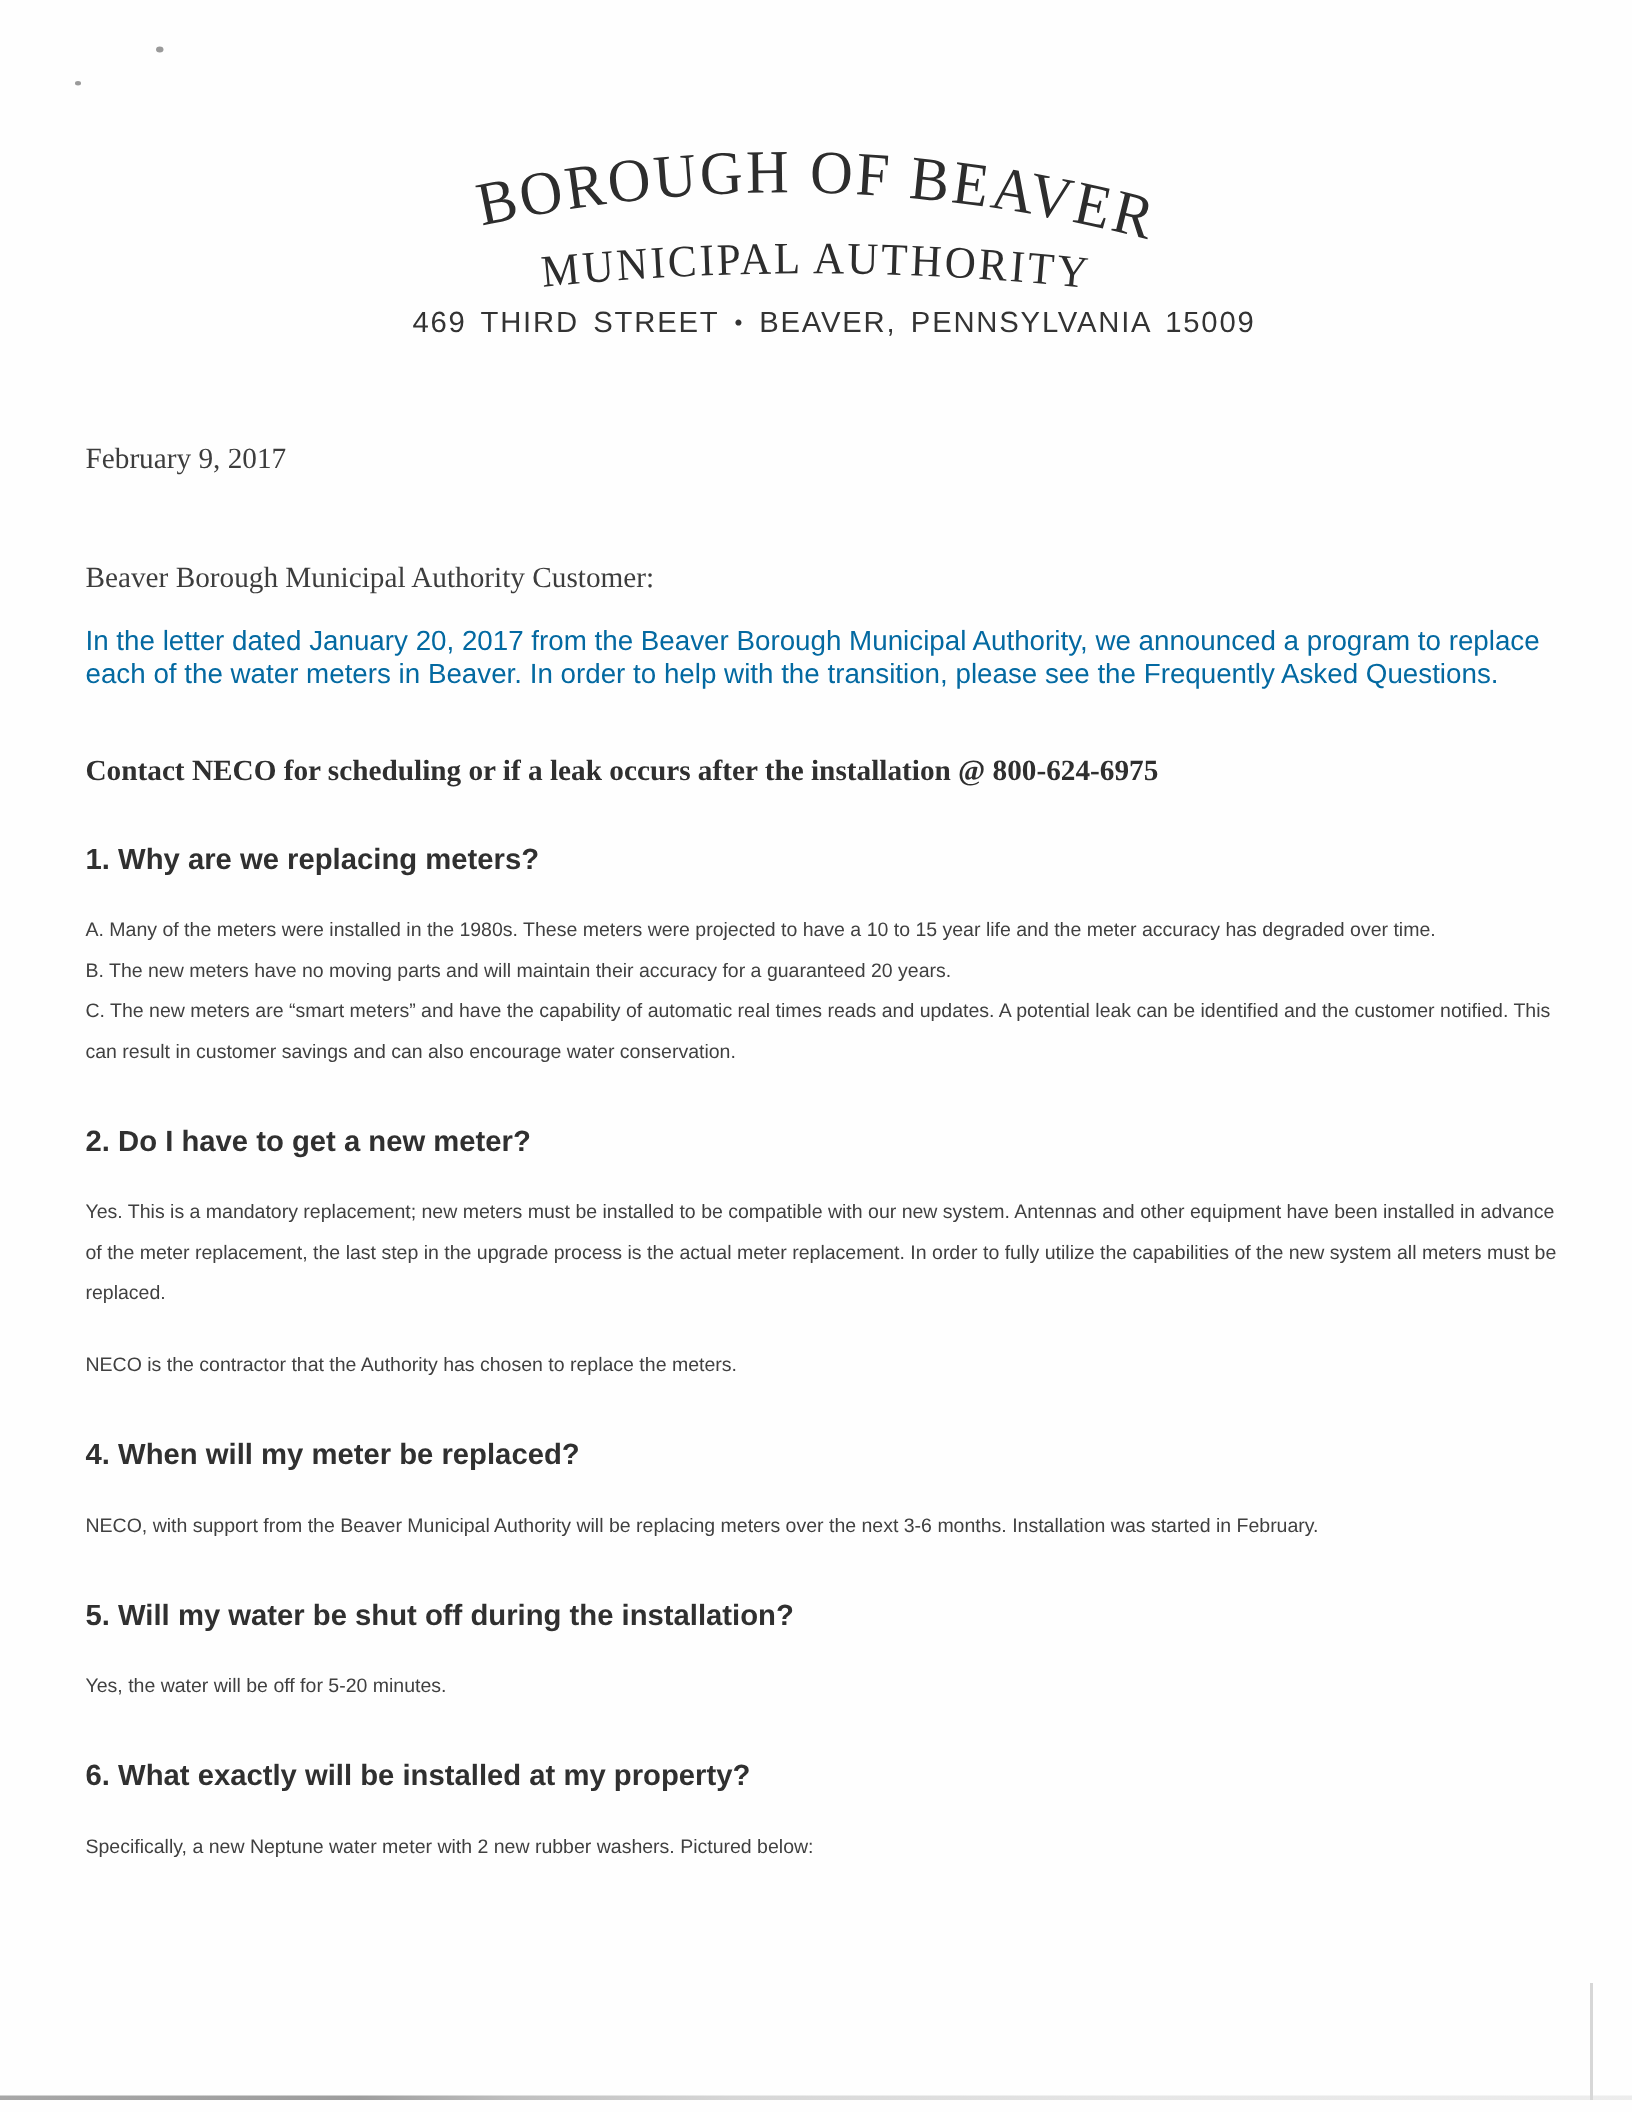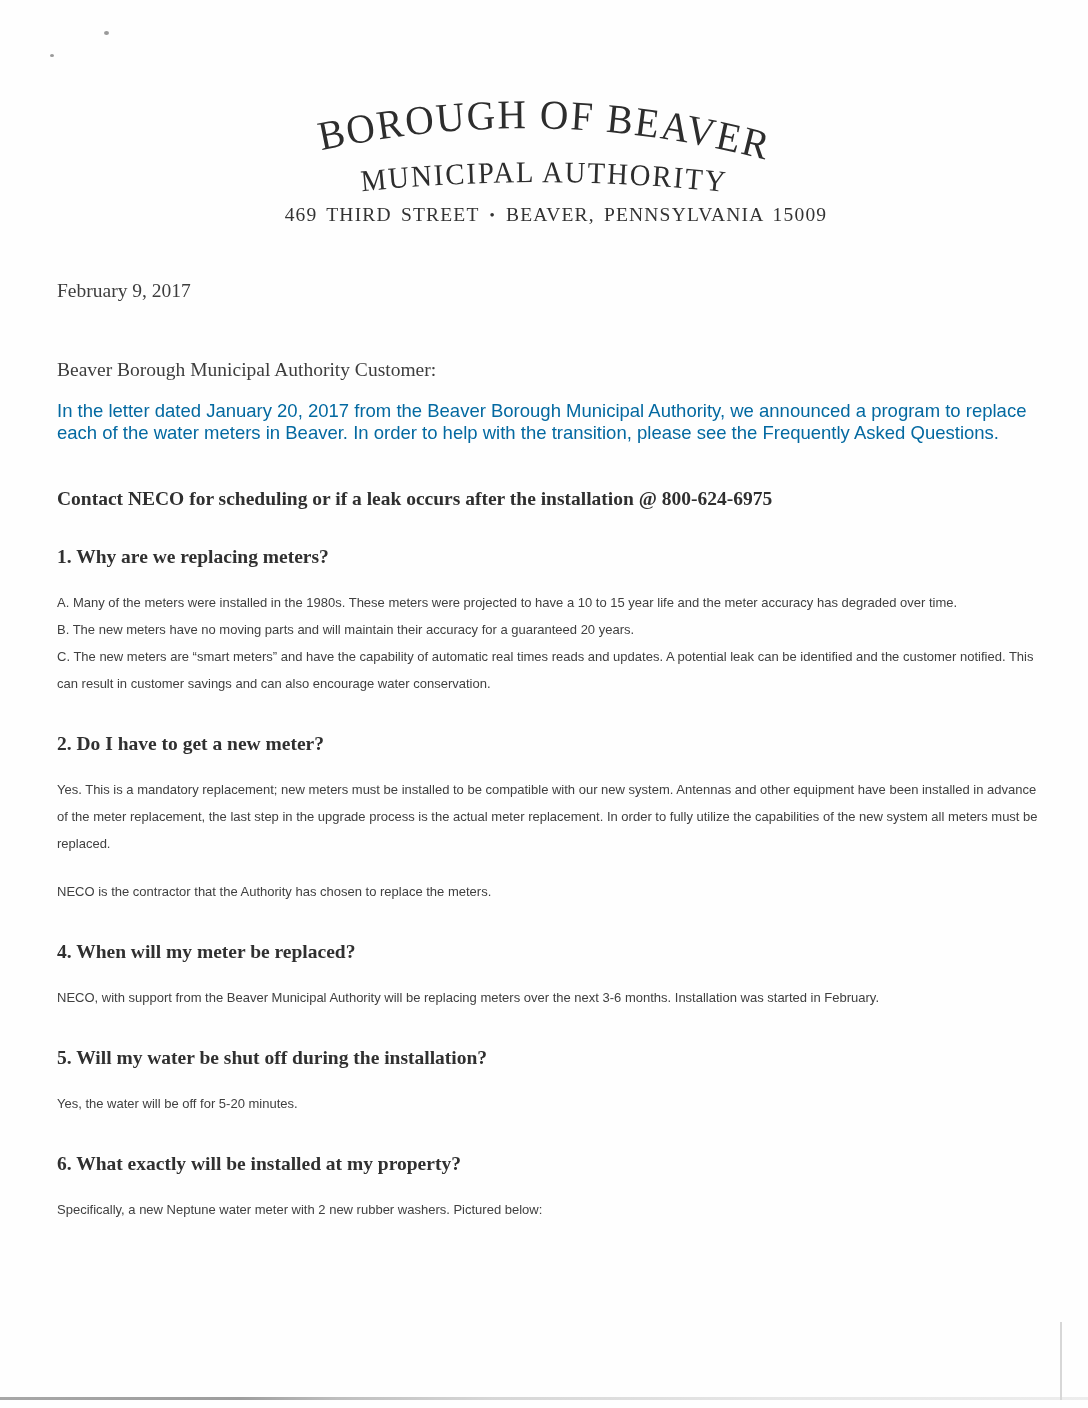--- a/index.html
+++ b/index.html
@@ -35,35 +35,35 @@
     display: block;
     margin: 0 auto;
   }
   .lh-arc-text {
     font-family: "Liberation Serif", serif;
     fill: #2d2d2d;
   }
   .lh-line1 { font-size: 41px; letter-spacing: 2px; }
   .lh-line2 { font-size: 30px; letter-spacing: 2px; }
   .lh-address, .lh-phone {
-    font-family: Liberation Serif, serif;
+    font-family: Liberation Sans, sans-serif;
     font-size: 19.5px;
     letter-spacing: 1.2px;
     word-spacing: 3px;
     color: #333333;
     line-height: 26px;
     padding-left: 24px;
   }
   .lh-sep { padding: 0 10px; font-size: 15px; vertical-align: 1px; }
 
   
   .letter {
     position: absolute;
     left: 57px;
-    top: 280px;
+    top: 296px;
     width: 993px;
   }
   .serif-line {
     font-family: "Liberation Serif", serif;
     font-size: 19.5px;
     color: #3d3d3d;
   }
   .date-line { margin: 0 0 0 0; }
   .salutation { margin-top: 57px; }
   .intro {
@@ -73,21 +73,21 @@
   }
   .contact-line {
     margin-top: 44px;
     font-family: "Liberation Serif", serif;
     font-weight: bold;
     font-size: 19.5px;
     color: #2f2f2f;
   }
   .faq-question {
     margin-top: 36px;
-    font-family: Liberation Serif, serif;
+    font-family: Liberation Sans, sans-serif;
     font-weight: bold;
     font-size: 19.5px;
     color: #303030;
   }
   .faq-answer {
     margin-top: 21px;
     font-size: 13px;
     line-height: 27px;
     color: #404040;
     white-space: pre-line;

